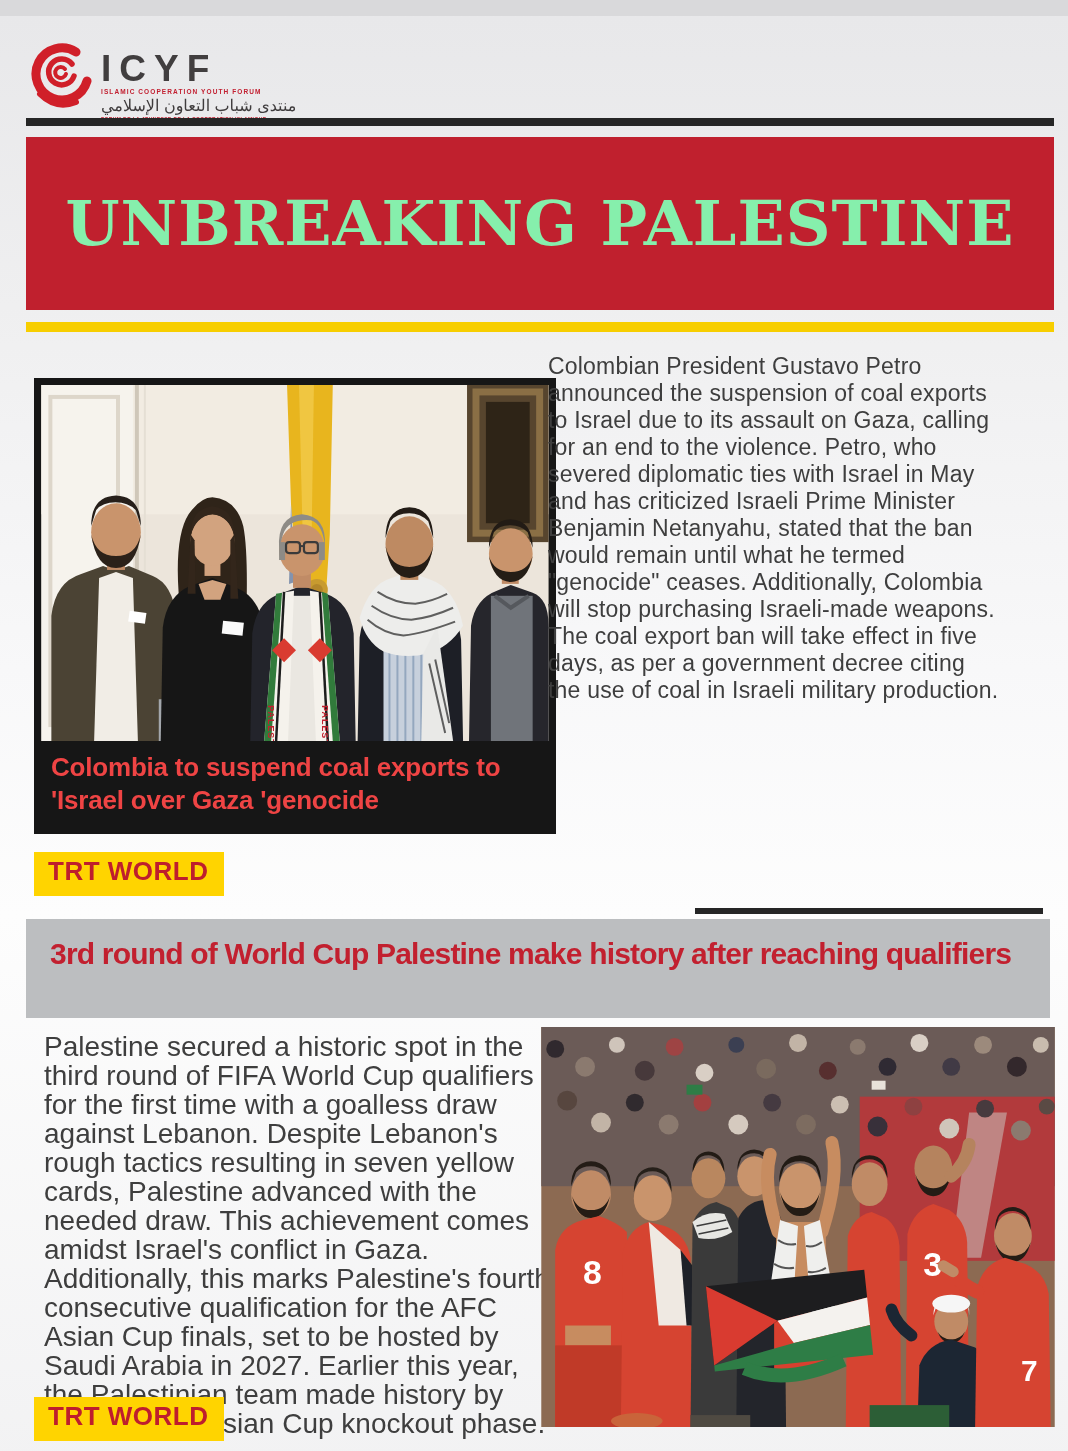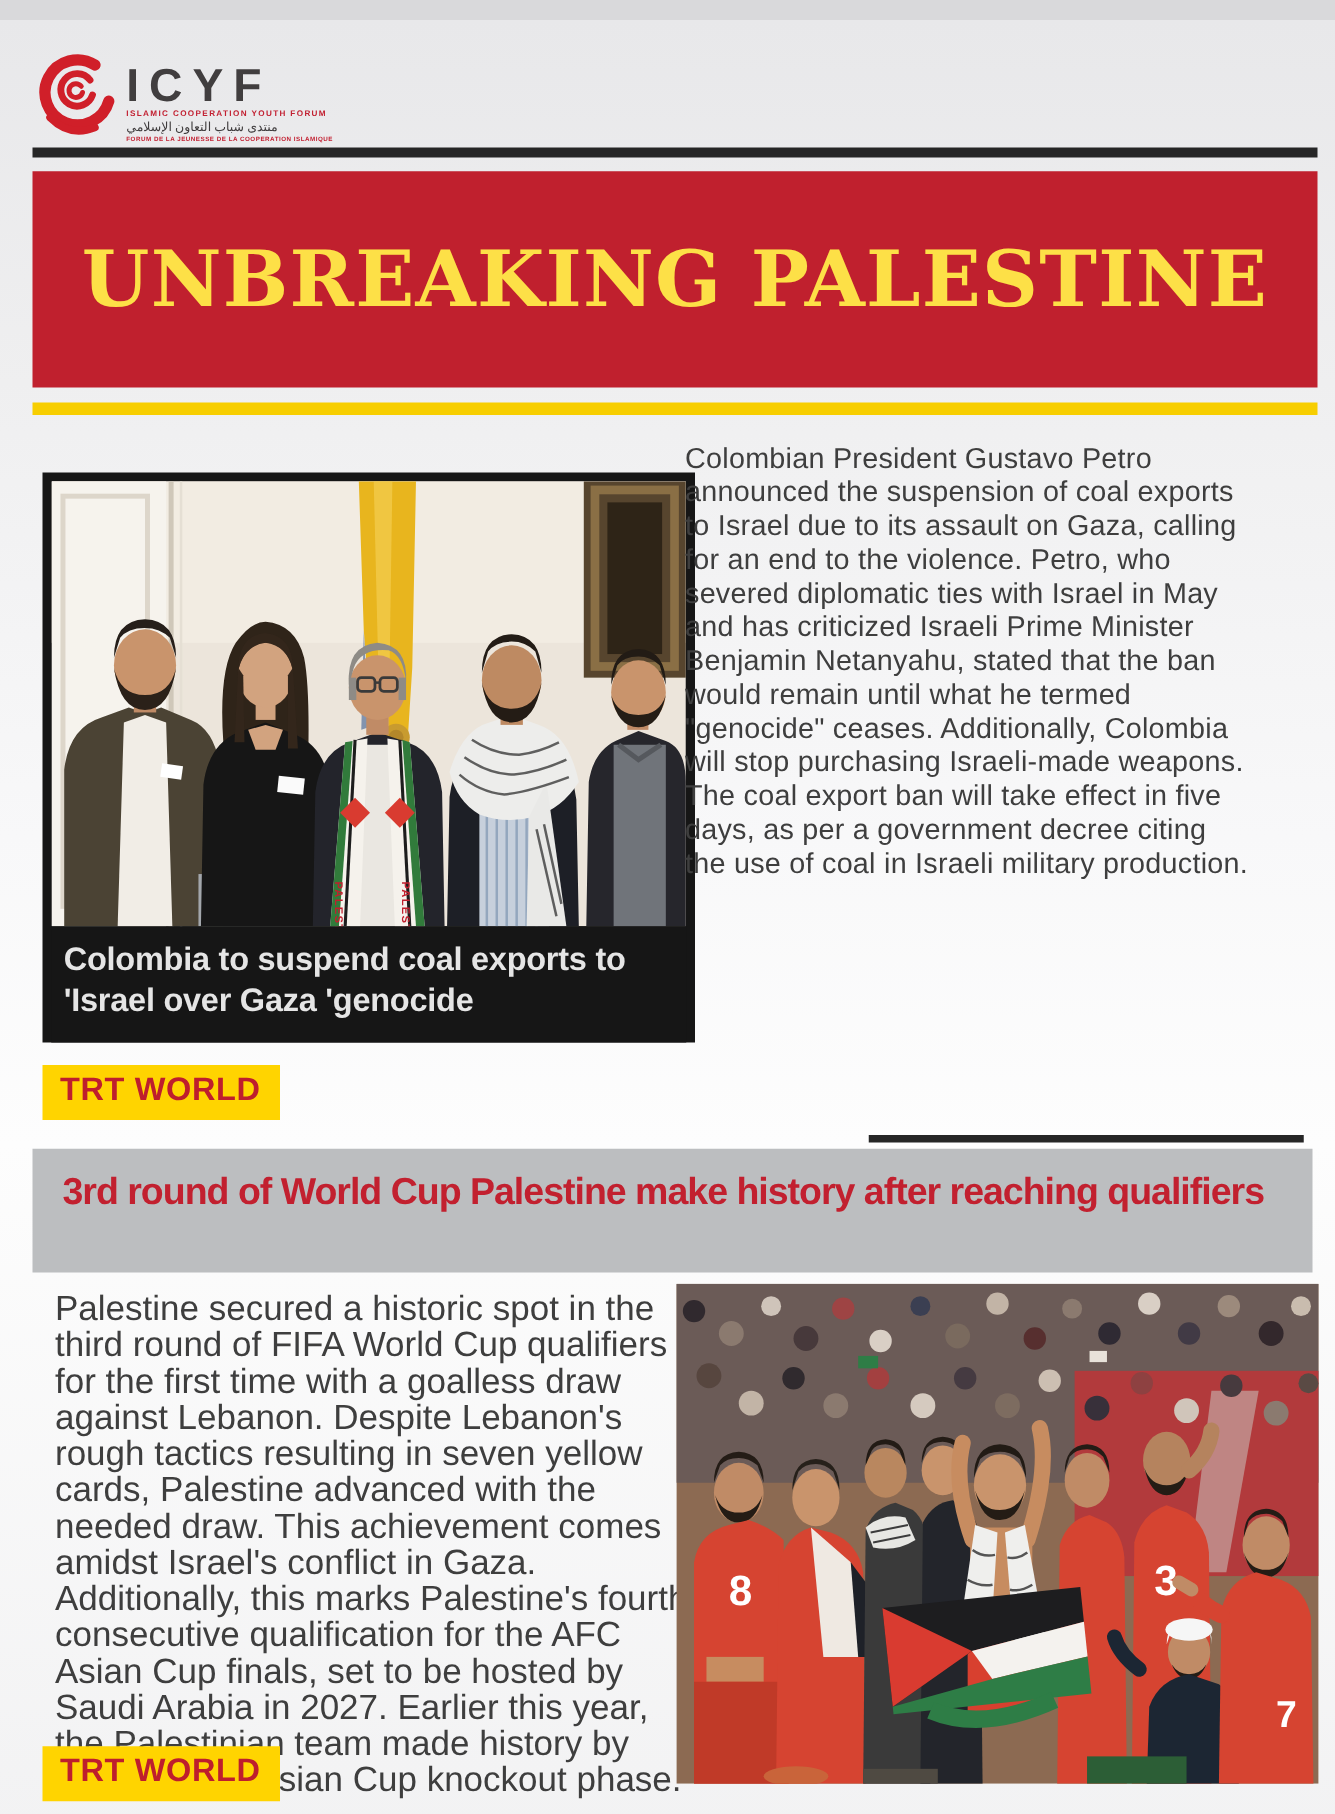--- a/index.html
+++ b/index.html
@@ -7,31 +7,31 @@
     position:relative;width:1068px;height:1451px;overflow:hidden;margin:16px auto;
     background:linear-gradient(180deg,#e8e8ea 0%,#efeff0 20%,#f8f8f9 45%,#fdfdfd 62%,#f2f2f3 100%);
     font-family:"Liberation Sans",sans-serif;
   }
   .abs{position:absolute;}
   
   .logo{left:30px;top:26px;display:flex;align-items:flex-start;gap:9px;}
   .logo-text{display:flex;flex-direction:column;padding-top:12px;}
   .logo-name{font-size:37px;font-weight:700;color:#413e3f;letter-spacing:8px;line-height:30px;}
   .logo-en{font-size:6.5px;font-weight:700;color:#c22031;letter-spacing:1.1px;margin-top:4px;}
-  .logo-ar{font-size:10px;color:#3f3c3d;margin-top:1px;font-family:Liberation Serif, serif;}
+  .logo-ar{font-size:16px;color:#3f3c3d;margin-top:1px;font-family:Liberation Sans, sans-serif;}
   .logo-fr{font-size:5px;font-weight:700;color:#c22031;letter-spacing:0.4px;margin-top:1px;}
   .rule{background:#262626;}
   .rule-top{left:26px;top:102px;width:1028px;height:8px;}
   .banner{left:26px;top:121px;width:1028px;height:173px;background:#c0202e;display:flex;align-items:center;justify-content:center;}
-  .banner-title{font-family:"DejaVu Serif","Liberation Serif",serif;font-weight:700;color:#fde047;font-size:62px;letter-spacing:1px;white-space:nowrap;text-align:right;}
+  .banner-title{font-family:"DejaVu Serif","Liberation Serif",serif;font-weight:700;color:#86efac;font-size:62px;letter-spacing:1px;white-space:nowrap;text-align:right;}
   .rule-yellow{left:26px;top:306px;width:1028px;height:10px;background:#f7ce00;}
   
   .photo1{left:34px;top:362px;width:522px;background:#161616;padding:7px 7px 0 7px;box-sizing:border-box;}
   .photo1 svg{display:block;}
-  .caption{background:#161616;color:#e5e5e5;font-weight:700;font-size:26px;line-height:33px;letter-spacing:-0.2px;padding:10px 10px 17px 10px;}
+  .caption{background:#161616;color:#ef4444;font-weight:700;font-size:26px;line-height:33px;letter-spacing:-0.2px;padding:10px 10px 17px 10px;}
   .body-text{color:#3e3e3e;font-weight:400;}
   .article1-body{left:548px;top:337px;width:456px;font-size:23px;line-height:27px;letter-spacing:0.2px;}
   .trt{background:#ffd400;color:#be1e2d;font-weight:800;font-size:26px;letter-spacing:0.5px;padding:4px 16px 9px 14px;}
   .trt1{left:34px;top:836px;}
   .rule-mid{left:695px;top:892px;width:348px;height:6px;}
   .graybox{left:26px;top:903px;width:1024px;height:99px;background:#bcbec0;box-sizing:border-box;padding:11px 38px 0 24px;}
   .headline2{color:#c2202f;font-weight:800;font-size:30px;line-height:47px;letter-spacing:-0.8px;}
   .article2-body{left:44px;top:1016px;width:510px;font-size:28px;line-height:29px;}
   .photo2{left:540px;top:1011px;width:516px;height:400px;}
   .trt2{left:34px;top:1381px;}

